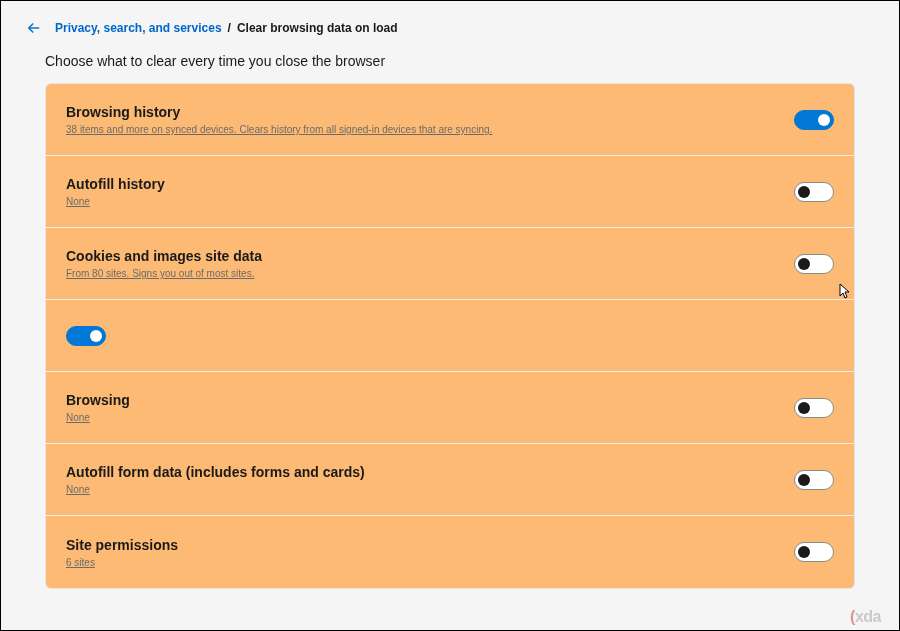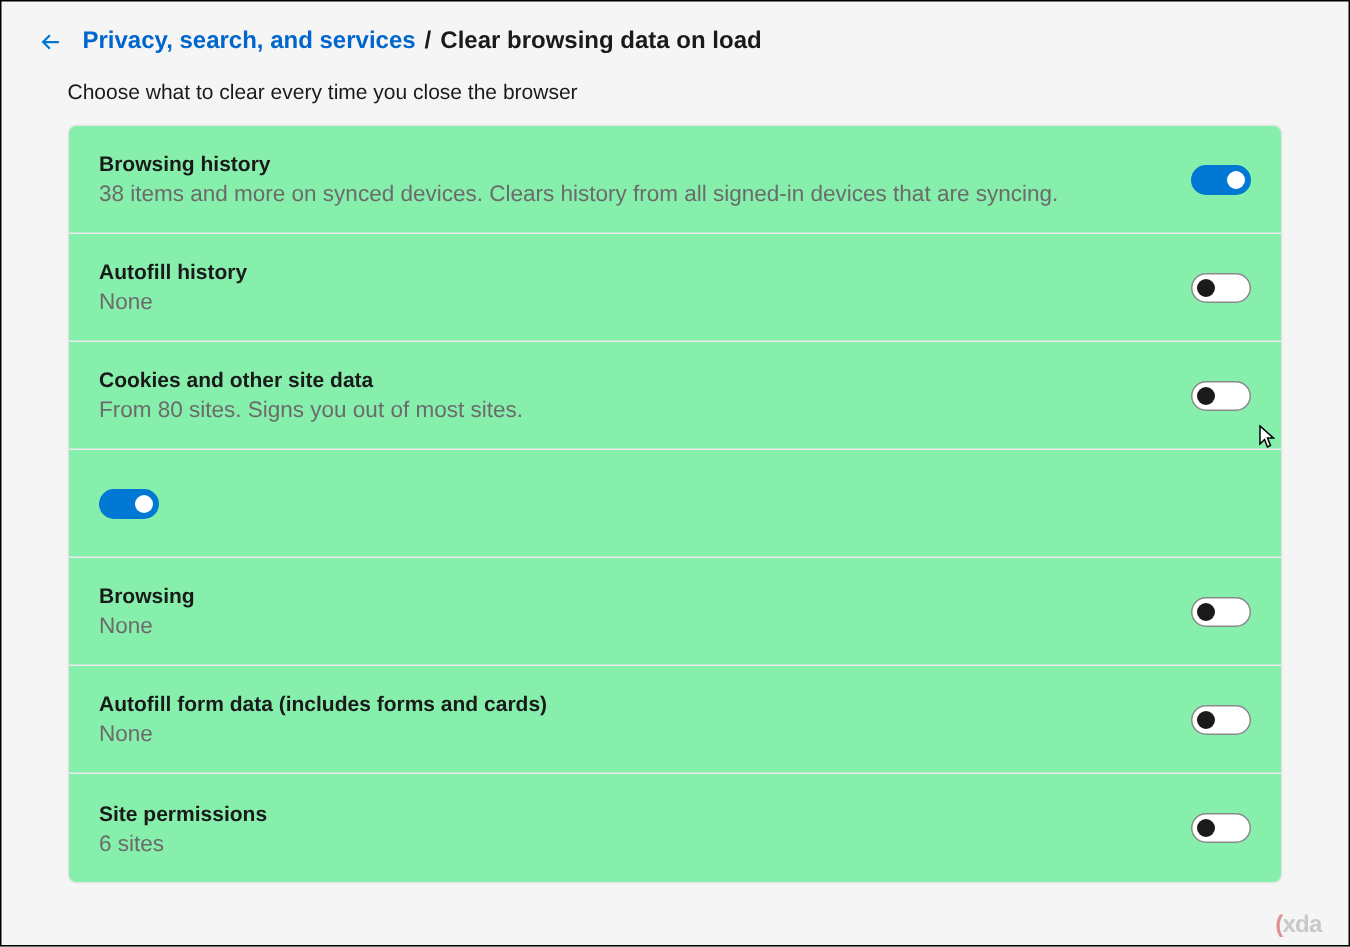--- a/index.html
+++ b/index.html
@@ -26,21 +26,21 @@
       color: #0078d4;
       cursor: pointer;
       display: flex;
       align-items: center;
     }
     .back-arrow svg {
       width: 18px;
       height: 18px;
     }
     .breadcrumb {
-      font-size: 16px;
+      font-size: 12px;
       font-weight: 600;
       display: flex;
       align-items: center;
       gap: 6px;
     }
     .breadcrumb-link {
       color: #0066cc;
       cursor: pointer;
     }
     .breadcrumb-sep {
@@ -50,21 +50,21 @@
     .breadcrumb-current {
       color: #1a1a1a;
     }
     .subheader {
       padding: 6px 72px 14px 44px;
       font-size: 14px;
       color: #1a1a1a;
     }
     .card {
       margin: 0 44px;
-      background: #86efac;
+      background: #fdba74;
       border: 1px solid #e5e5e5;
       border-radius: 6px;
       overflow: hidden;
     }
     .row {
       display: flex;
       align-items: center;
       justify-content: space-between;
       padding: 14px 20px 14px 20px;
       border-bottom: 1px solid #ececec;
@@ -77,22 +77,23 @@
       display: flex;
       flex-direction: column;
       gap: 4px;
     }
     .row-title {
       font-size: 14px;
       font-weight: 600;
       color: #1a1a1a;
     }
     .row-desc {
-      font-size: 15px;
+      font-size: 10px;
       color: #6b6b6b;
+      text-decoration: underline;
     }
     .toggle {
       position: relative;
       width: 40px;
       height: 20px;
       border-radius: 20px;
       cursor: pointer;
       flex-shrink: 0;
     }
     .toggle-off {
@@ -174,21 +175,21 @@
     </div>
     <div class="row">
       <div class="row-text">
         <div class="row-title">Autofill history</div>
         <div class="row-desc">None</div>
       </div>
       <div class="toggle toggle-off"></div>
     </div>
     <div class="row">
       <div class="row-text">
-        <div class="row-title">Cookies and other site data</div>
+        <div class="row-title">Cookies and images site data</div>
         <div class="row-desc">From 80 sites. Signs you out of most sites.</div>
       </div>
       <div class="toggle toggle-off"></div>
     </div>
     <div class="row">
       <div class="toggle toggle-on"></div>
     </div>
     <div class="row">
       <div class="row-text">
         <div class="row-title">Browsing</div>

